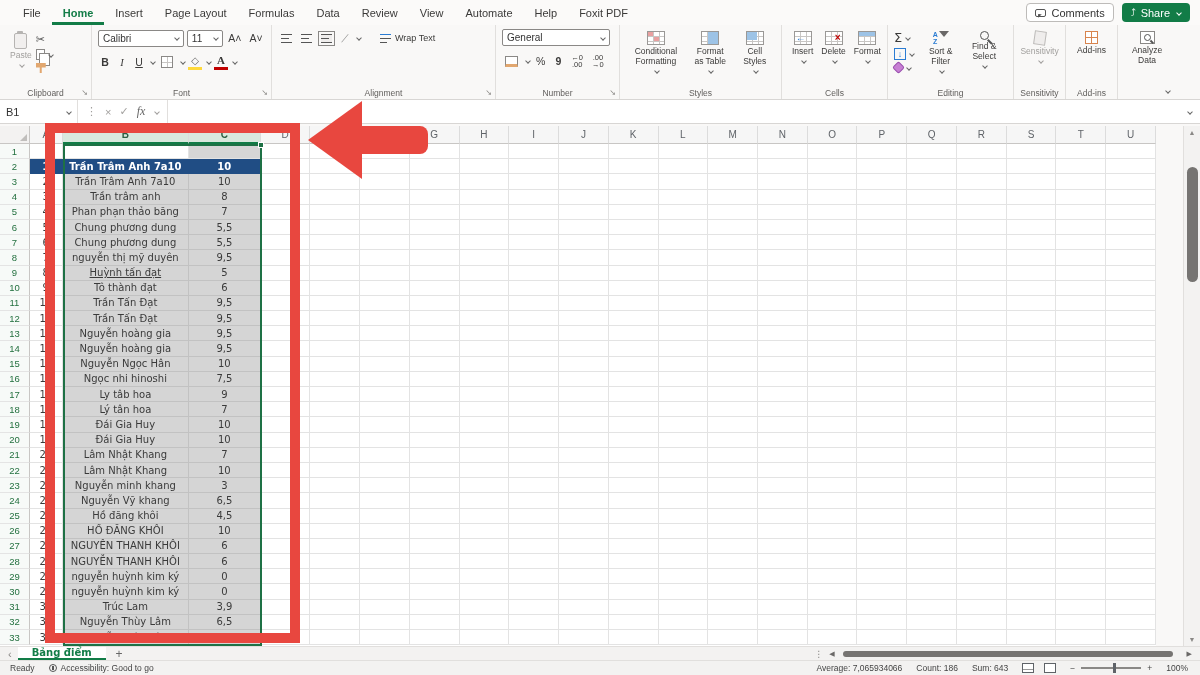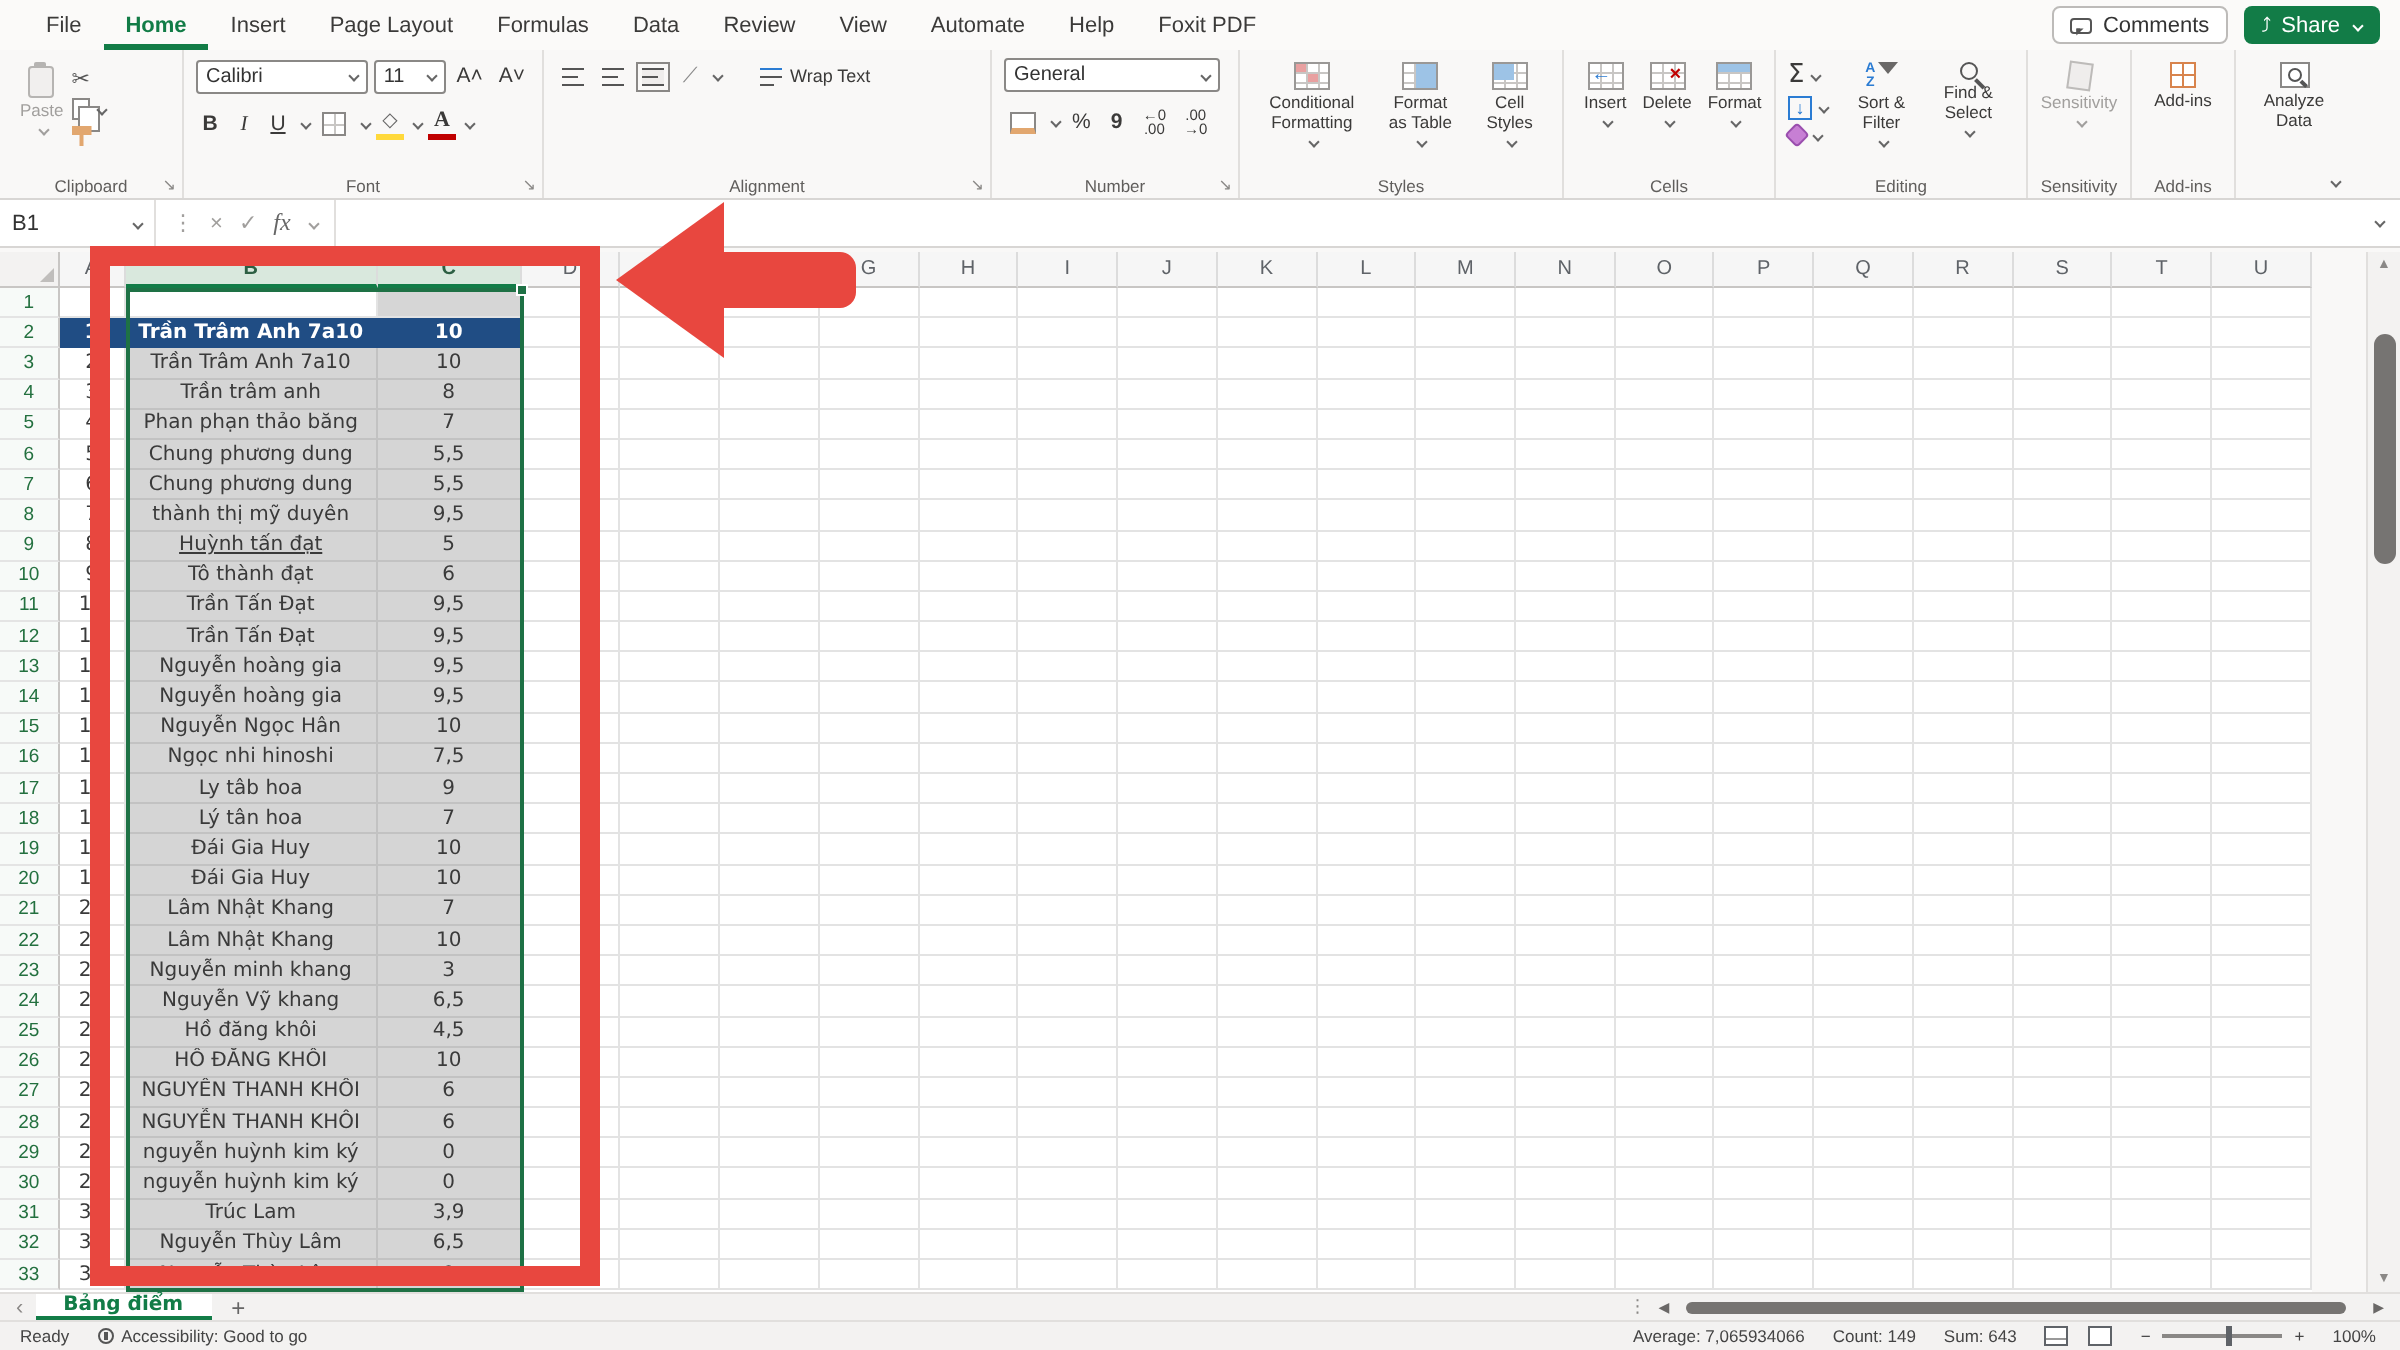--- a/index.html
+++ b/index.html
@@ -573,21 +573,21 @@
         <div class="gc" style="width: 50px;"></div>
         <div class="gc" style="width: 50px;"></div>
         <div class="gc" style="width: 50px;"></div>
         <div class="gc" style="width: 50px;"></div>
         <div class="gc" style="width: 50px;"></div>
         <div class="gc" style="width: 50px;"></div>
       </div>
       <div class="grow">
         <div class="rhd">8</div>
         <div class="gc" style="width: 33px;">7</div>
-        <div class="gc sel" style="width: 127px;">thành thị mỹ duyên</div>
+        <div class="gc sel" style="width: 127px;">nguyễn thị mỹ duyên</div>
         <div class="gc sel" style="width: 72px;">9,5</div>
         <div class="gc" style="width: 50px;"></div>
         <div class="gc" style="width: 50px;"></div>
         <div class="gc" style="width: 50px;"></div>
         <div class="gc" style="width: 50px;"></div>
         <div class="gc" style="width: 50px;"></div>
         <div class="gc" style="width: 50px;"></div>
         <div class="gc" style="width: 50px;"></div>
         <div class="gc" style="width: 50px;"></div>
         <div class="gc" style="width: 50px;"></div>
@@ -1228,21 +1228,21 @@
   <div class="status">
     <div class="st-left">
       <span>Ready</span>
       <span class="accwrap">
         <span class="accico"></span>
         <span>Accessibility: Good to go</span>
       </span>
     </div>
     <div class="st-right">
       <span>Average: 7,065934066</span>
-      <span>Count: 149</span>
+      <span>Count: 186</span>
       <span>Sum: 643</span>
       <div class="viewicos">
 
         <span class="vico page"></span>
         <span class="vico"></span>
       </div>
       <div class="zoomer">
         <span>−</span>
         <div class="ztrack">
             <div class="zthumb"></div>

